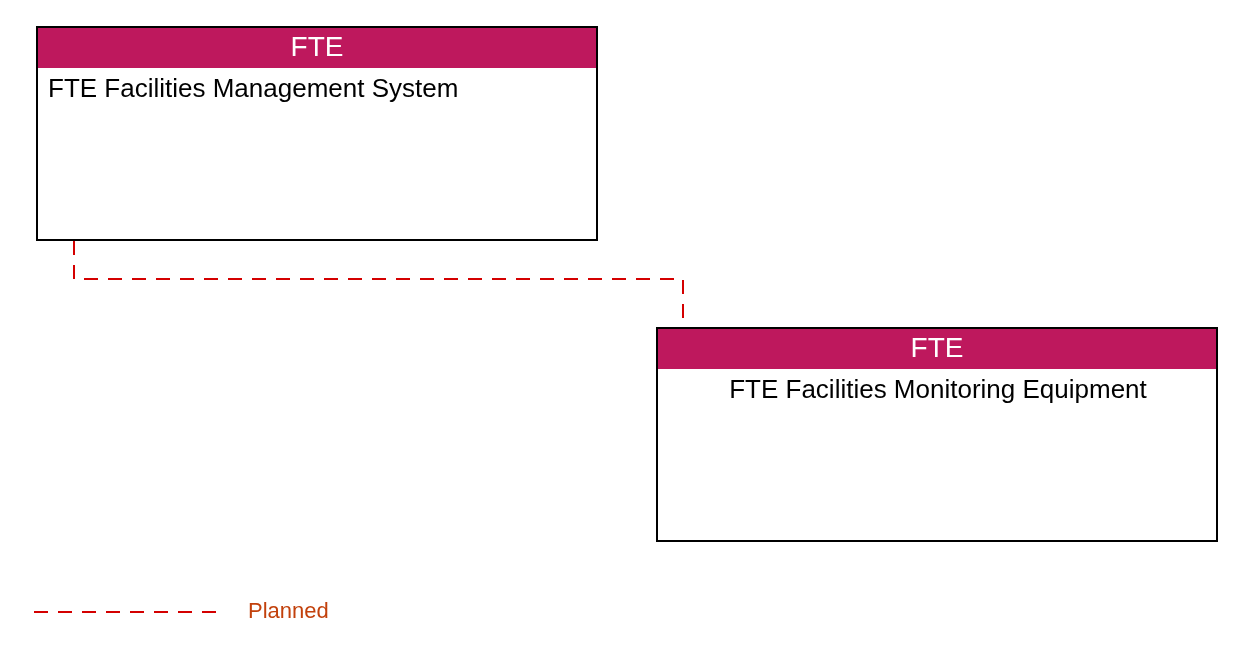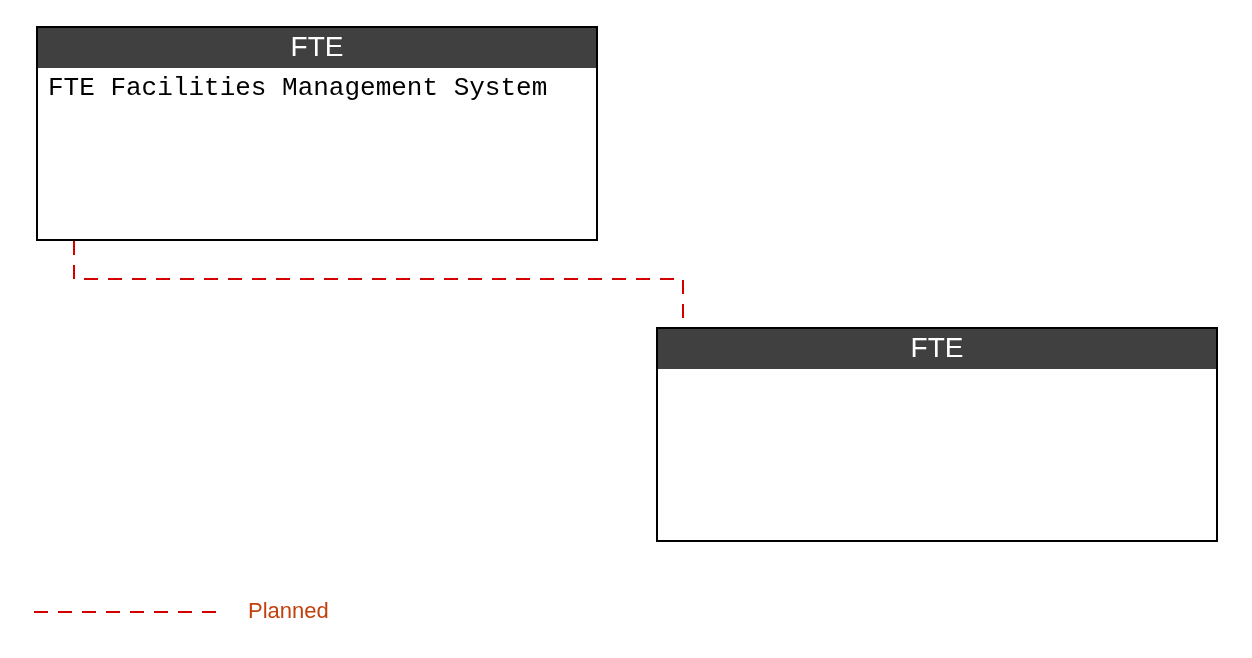--- a/index.html
+++ b/index.html
@@ -12,35 +12,34 @@
     position: relative;
     overflow: hidden;
   }
   .node {
     position: absolute;
     box-sizing: border-box;
     border: 2px solid #000;
     background: #fff;
   }
   .node-header {
-    background: #404040;
+    background: #be185d;
     color: #fff;
     text-align: center;
     font-size: 28px;
     font-weight: normal;
     padding: 2px 0 4px 0;
     line-height: 1.2;
   }
   .node-body {
     color: #000;
     font-size: 26px;
     text-align: left;
     padding: 4px 8px 0 10px;
     line-height: 1.25;
-    font-family: Liberation Mono, monospace;
   }
   .node-body.center {
     text-align: center;
   }
   .legend-label {
     position: absolute;
     color: #c2410c;
     font-size: 22px;
   }
   svg.connector {
@@ -62,15 +61,16 @@
   <line x1="34" y1="612" x2="222" y2="612" stroke="#d40000" stroke-width="2" stroke-dasharray="14 10"></line>
 </svg>
 
 <div class="node" style="left:36px; top:26px; width:562px; height:215px;">
   <div class="node-header">FTE</div>
   <div class="node-body">FTE Facilities Management System</div>
 </div>
 
 <div class="node" style="left:656px; top:327px; width:562px; height:215px;">
   <div class="node-header">FTE</div>
+  <div class="node-body center">FTE Facilities Monitoring Equipment</div>
 </div>
 
 <div class="legend-label" style="left:248px; top:598px;">Planned</div>
 
 </body></html>

